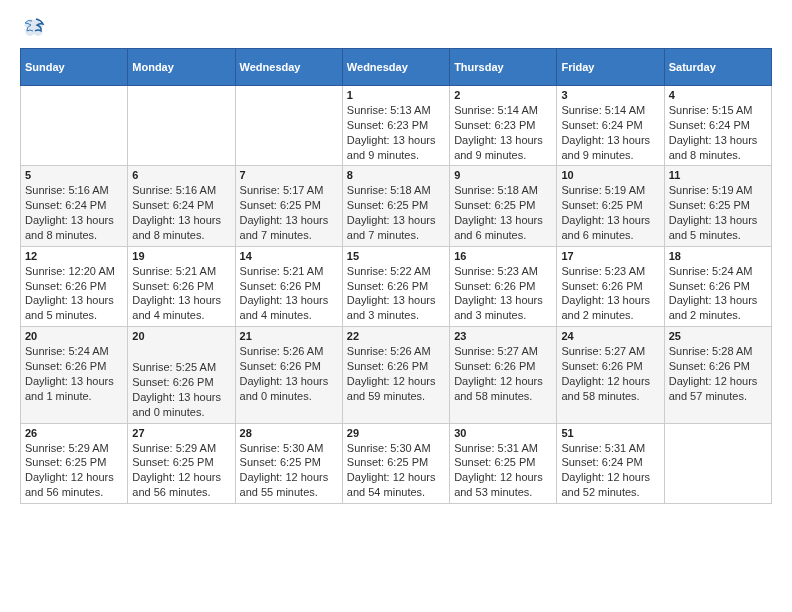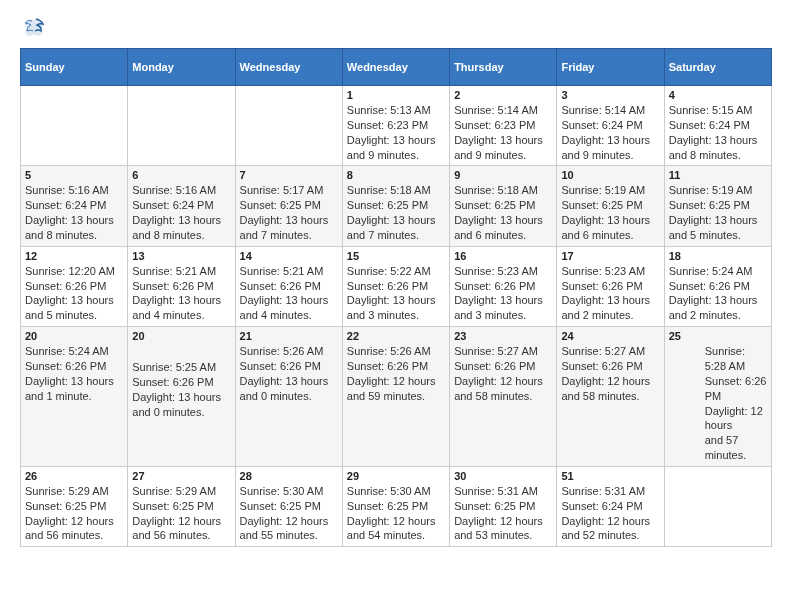--- a/index.html
+++ b/index.html
@@ -208,21 +208,21 @@
         </tr>
         <tr>
           <td>
             <div class="day-num">12</div>
             <div class="day-info" style="white-space: pre-line;">Sunrise: 12:20 AM
 Sunset: 6:26 PM
 Daylight: 13 hours
 and 5 minutes.</div>
           </td>
           <td>
-            <div class="day-num">13</div>
+            <div class="day-num">19</div>
             <div class="day-info" style="white-space: pre-line;">Sunrise: 5:21 AM
 Sunset: 6:26 PM
 Daylight: 13 hours
 and 4 minutes.</div>
           </td>
           <td>
             <div class="day-num">14</div>
             <div class="day-info" style="white-space: pre-line;">Sunrise: 5:21 AM
 Sunset: 6:26 PM
 Daylight: 13 hours
@@ -295,21 +295,21 @@
           </td>
           <td>
             <div class="day-num">24</div>
             <div class="day-info" style="white-space: pre-line;">Sunrise: 5:27 AM
 Sunset: 6:26 PM
 Daylight: 12 hours
 and 58 minutes.</div>
           </td>
           <td>
             <div class="day-num">25</div>
-            <div class="day-info" style="white-space: pre-line; margin-left: 36px;">Sunrise: 5:28 AM
+            <div class="day-info" style="white-space: pre-line;">Sunrise: 5:28 AM
 Sunset: 6:26 PM
 Daylight: 12 hours
 and 57 minutes.</div>
           </td>
         </tr>
         <tr>
           <td>
             <div class="day-num">26</div>
             <div class="day-info" style="white-space: pre-line;">Sunrise: 5:29 AM
 Sunset: 6:25 PM

